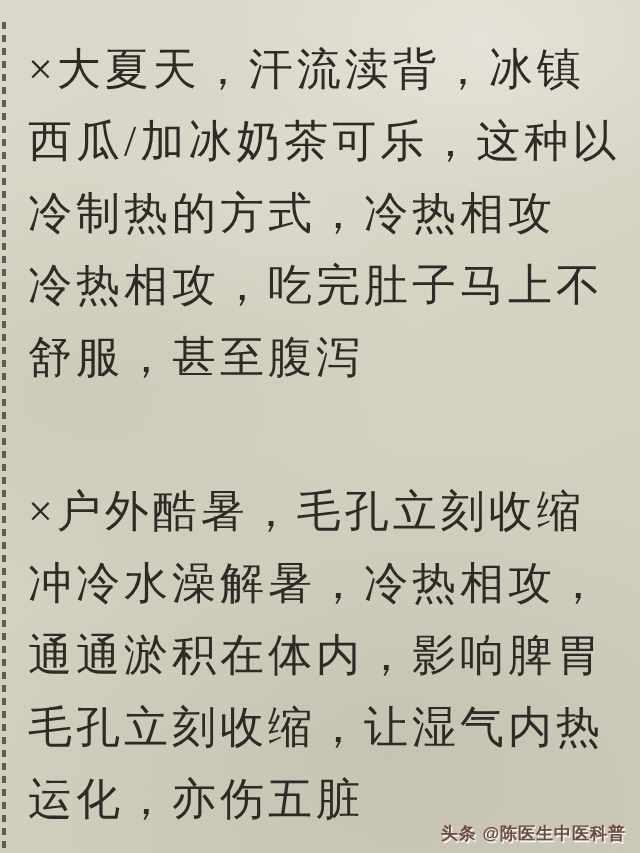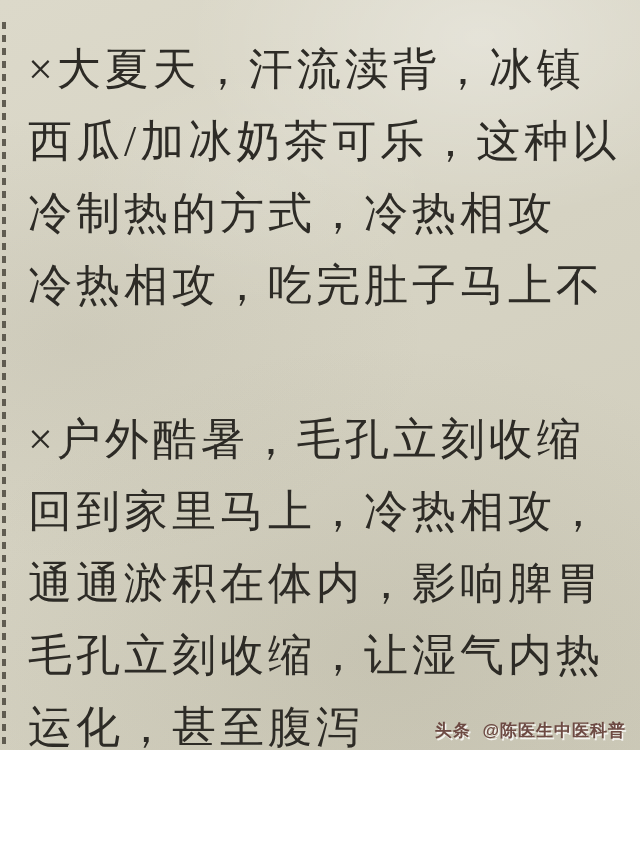--- a/index.html
+++ b/index.html
@@ -8,21 +8,21 @@
   }
   body {
     width: 640px;
     height: 853px;
     overflow: hidden;
     font-family: "Liberation Serif", "DejaVu Serif", serif;
   }
   .paper {
     position: relative;
     width: 640px;
-    height: 750px;
+    height: 853px;
     background:
       radial-gradient(ellipse 420px 260px at 75% 5%, rgba(255,255,255,0.32), rgba(255,255,255,0) 70%),
       radial-gradient(ellipse 500px 320px at 12% 45%, rgba(122,117,96,0.10), rgba(122,117,96,0) 70%),
       radial-gradient(ellipse 600px 420px at 60% 88%, rgba(118,113,90,0.12), rgba(118,113,90,0) 75%),
       radial-gradient(ellipse 300px 200px at 40% 25%, rgba(255,255,255,0.10), rgba(255,255,255,0) 60%),
       linear-gradient(155deg, #dcd9ca 0%, #d6d3c3 45%, #cfccbb 100%);
   }
   .perforation {
     position: absolute;
     left: 2px;
@@ -61,45 +61,45 @@
     bottom: 8px;
     font-family: "Liberation Sans", "DejaVu Sans", sans-serif;
     font-weight: bold;
     font-size: 17px;
     letter-spacing: 1px;
     color: #6d4a43;
     text-shadow: 1.5px 1.5px 0 rgba(255,255,255,0.8);
     white-space: nowrap;
   }
   .watermark .handle {
-    margin-left: 6px;
   }
 </style>
 </head>
 <body>
 
 <div class="paper">
 
   <div class="perforation"></div>
 
   <div class="textblock">
 
     <div class="para">
       <div class="line">×大夏天，汗流渎背，冰镇</div>
       <div class="line">西瓜/加冰奶茶可乐，这种以</div>
       <div class="line">冷制热的方式，冷热相攻</div>
       <div class="line">冷热相攻，吃完肚子马上不</div>
+      <div class="line">舒服，甚至腹泻</div>
     </div>
 
     <div class="para">
       <div class="line">×户外酷暑，毛孔立刻收缩</div>
-      <div class="line">回到家里马上，冷热相攻，</div>
+      <div class="line">冲冷水澡解暑，冷热相攻，</div>
       <div class="line">通通淤积在体内，影响脾胃</div>
       <div class="line">毛孔立刻收缩，让湿气内热</div>
-      <div class="line">运化，甚至腹泻</div>
+      <div class="line">运化，亦伤五脏</div>
     </div>
 
   </div>
 
   <div class="watermark">
     <span class="source">头条</span>
     <span class="handle">@陈医生中医科普</span>
   </div>
 
 </div>

